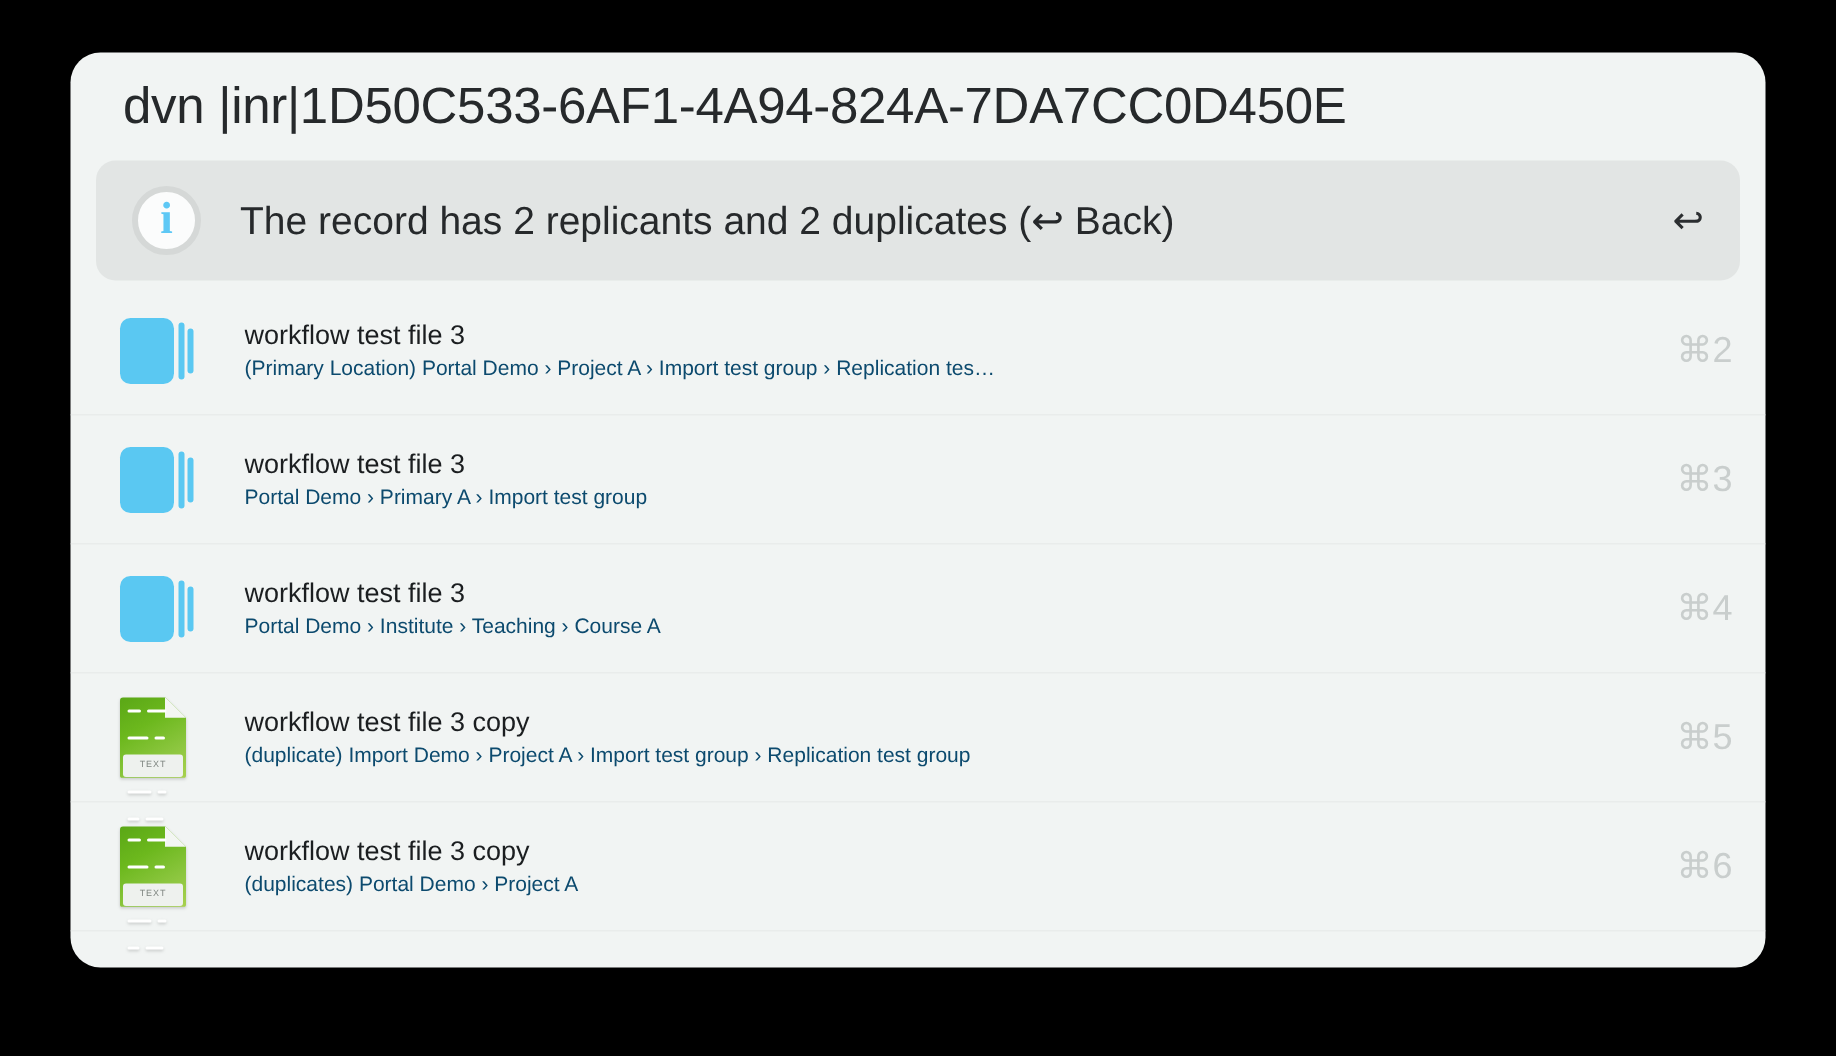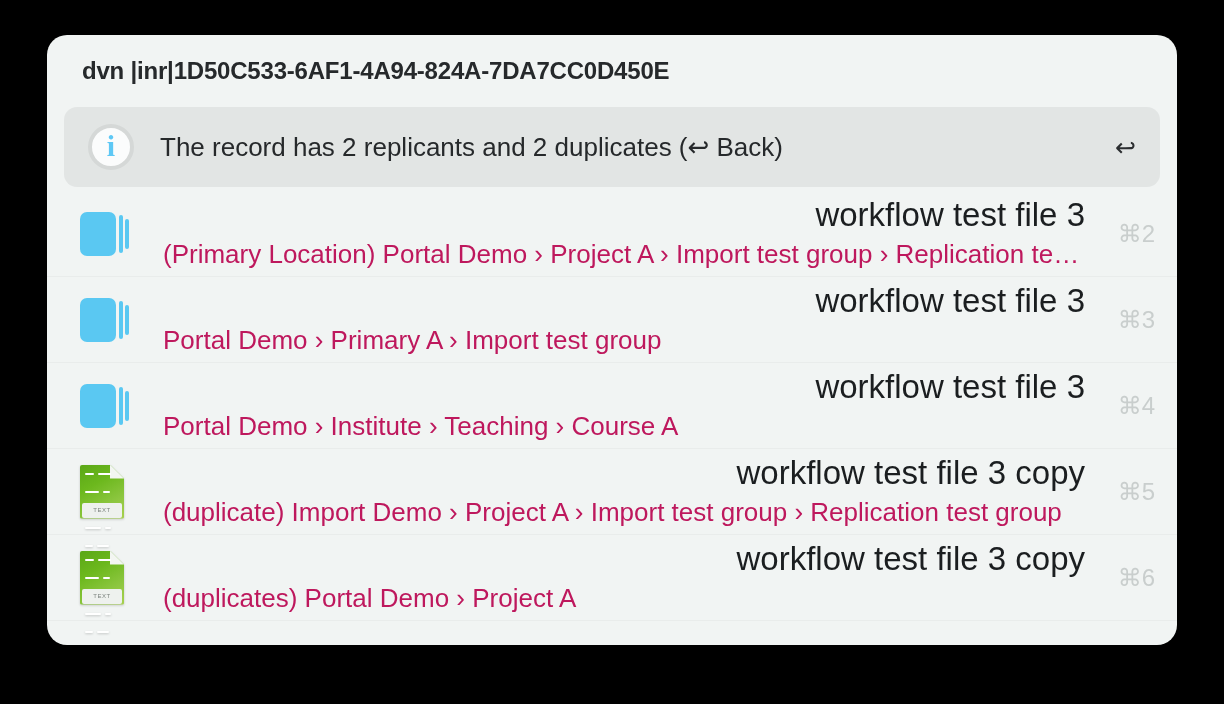--- a/index.html
+++ b/index.html
@@ -25,22 +25,22 @@
 
   
   #titlebar {
     height: 72px;
     display: flex;
     align-items: center;
     padding: 0 0 0 35px;
     overflow: hidden;
   }
   #title-text {
-    font-size: 24px;
-    font-weight: 700;
+    font-size: 34px;
+    font-weight: 400;
     color: #26292b;
     white-space: nowrap;
     letter-spacing: -0.2px;
     line-height: 1;
   }
 
   
   #banner {
     margin: 0 17px 0 17px;
     height: 80px;
@@ -183,29 +183,28 @@
     font-family: "Liberation Sans", sans-serif;
   }
 
   .row-body {
     flex: 1;
     min-width: 0;
     margin-left: 19px;
     overflow: hidden;
   }
   .row-title {
-    font-size: 33px;
+    font-size: 18px;
     color: #1b1e20;
     line-height: 1.18;
     white-space: nowrap;
-    text-align: right;
   }
   .row-sub {
-    font-size: 26px;
-    color: #be185d;
+    font-size: 14px;
+    color: #0c4a6e;
     line-height: 1.25;
     margin-top: 3px;
     white-space: nowrap;
     overflow: hidden;
     text-overflow: ellipsis;
   }
   .row-shortcut {
     flex: none;
     width: 70px;
     text-align: right;

